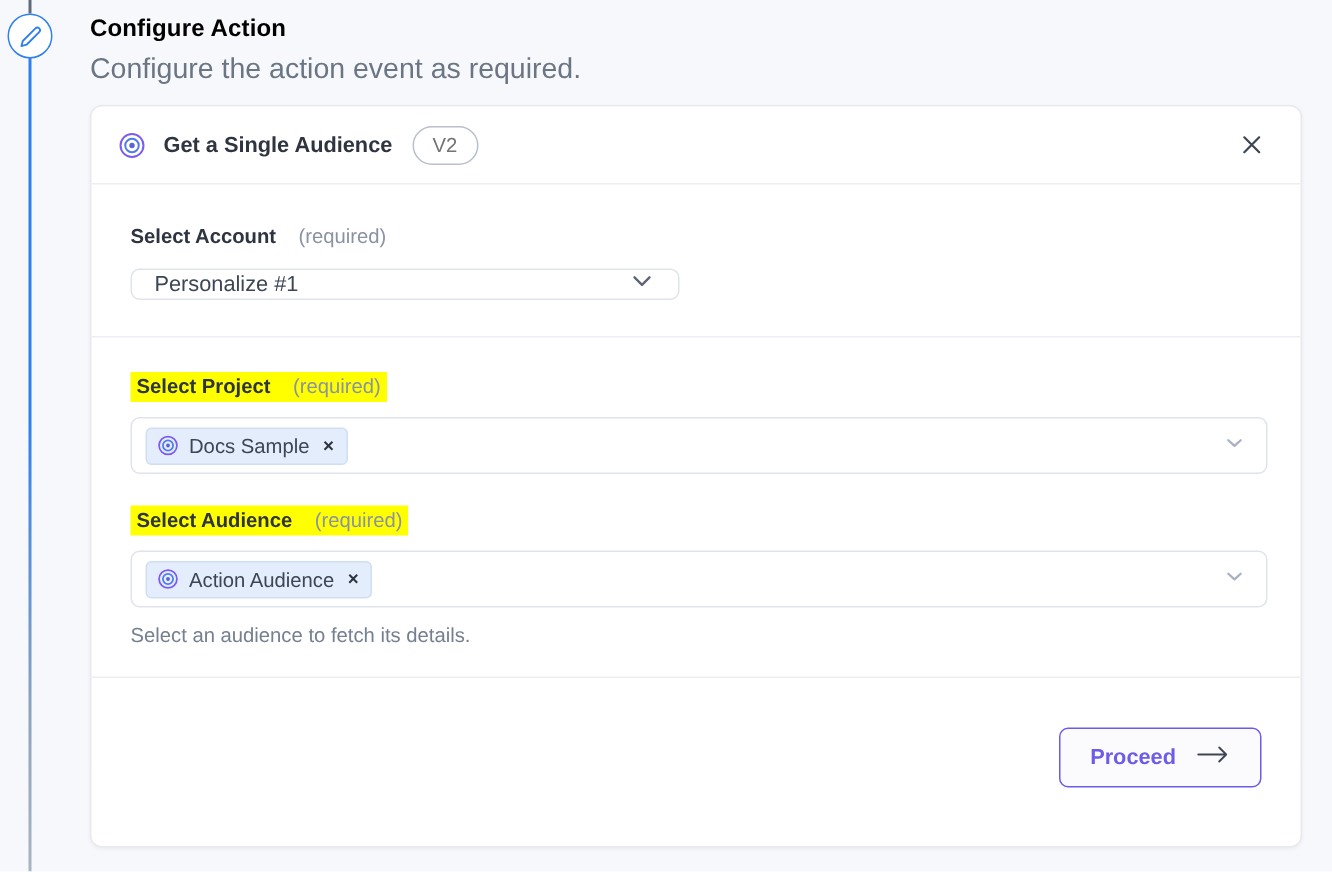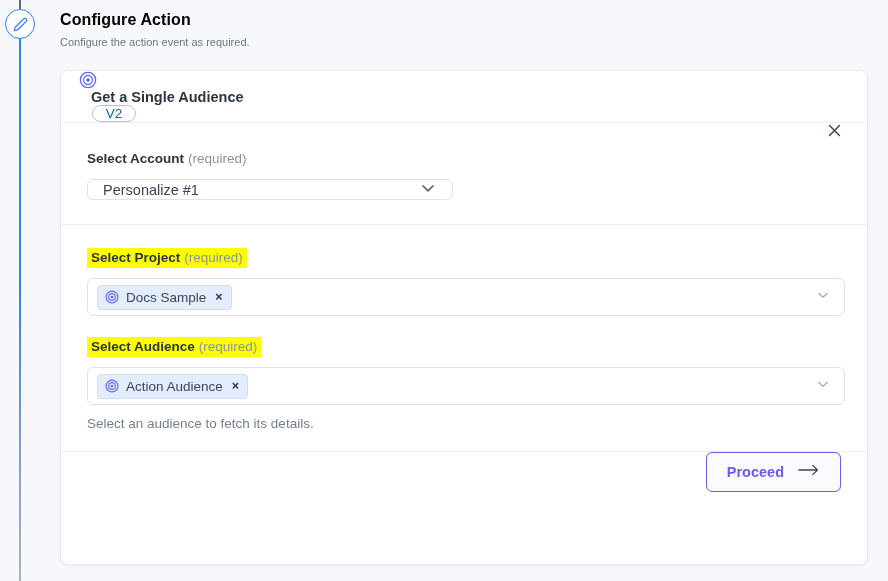--- a/index.html
+++ b/index.html
@@ -54,45 +54,44 @@
   }
   #page-title {
     margin: 0;
     font-size: 16px;
     font-weight: bold;
     color: #000000;
     letter-spacing: .1px;
   }
   #page-subtitle {
     margin: 7px 0 0 0;
-    font-size: 11px;
+    font-size: 19px;
     color: #6b7684;
   }
 
   
   #card {
     position: absolute;
     left: 60px; top: 70px;
     width: 808px;
     height: 495px;
     background: #ffffff;
     border-radius: 8px;
     border: 1px solid #e8eaf0;
     box-shadow: 0 1px 3px rgba(30,40,70,.06);
     overflow: hidden;
   }
 
   
   #card-header {
     height: 52px;
     display: flex;
-    align-items: flex-start;
+    align-items: center;
     padding: 0 20px 0 18px;
     border-bottom: 1px solid #eceef3;
-    flex-direction: column;
   }
   .bullseye {
     flex: 0 0 auto;
     width: 18px; height: 18px;
     display: block;
   }
   #action-title {
     margin-left: 12px;
     font-size: 14.5px;
     font-weight: bold;
@@ -102,21 +101,21 @@
     margin-left: 13px;
     min-width: 44px;
     height: 26px;
     padding: 0 11px;
     border: 1px solid #b9bfcb;
     border-radius: 13px;
     display: flex;
     align-items: center;
     justify-content: center;
     font-size: 13.5px;
-    color: #0369a1;
+    color: #737373;
     background: #fff;
   }
   #close-button {
     margin-left: auto;
     width: 26px; height: 26px;
     display: flex;
     align-items: center;
     justify-content: center;
     cursor: pointer;
   }
@@ -132,21 +131,21 @@
     font-size: 13.5px;
     color: #2e3440;
     display: inline-block;
   }
   .field-label b {
     font-weight: bold;
   }
   .field-label .req {
     font-weight: normal;
     color: #8a93a3;
-    margin-left: 4px;
+    margin-left: 15px;
   }
   .hl {
     background: #ffff00;
     padding: 2px 4px 3px 4px;
   }
 
   
   #account-select {
     margin-top: 12px;
     width: 366px;
@@ -205,21 +204,21 @@
     margin-top: 11px;
     font-size: 13.5px;
     color: #747f90;
   }
   .field-block + .field-block { margin-top: 21px; }
 
   
   #card-footer {
     height: 73px;
     display: flex;
-    align-items: flex-start;
+    align-items: flex-end;
     justify-content: flex-end;
     padding: 0 26px;
   }
   #proceed-button {
     height: 40px;
     padding: 0 20px;
     border: 1px solid #6c5ce7;
     border-radius: 6px;
     background: #fbfbfe;
     display: flex;

